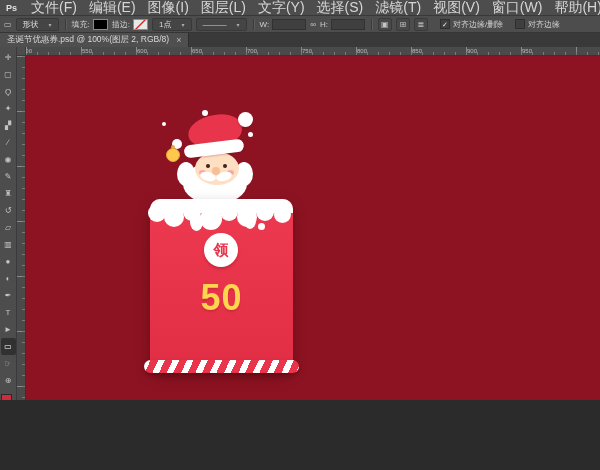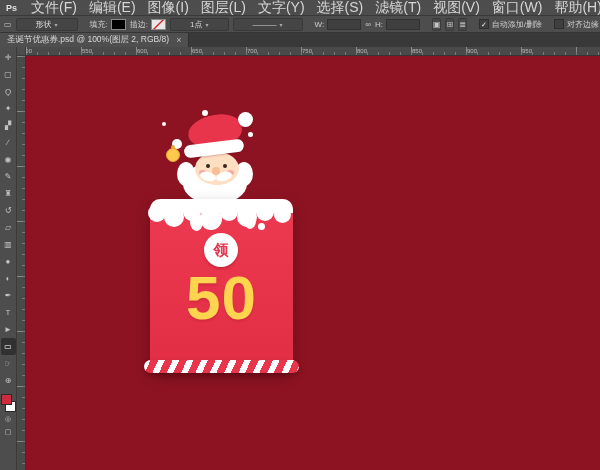--- a/index.html
+++ b/index.html
@@ -1,31 +1,31 @@
 <!DOCTYPE html>
 <html><head>
 <meta charset="utf-8">
 <style>
   html,body{margin:0;padding:0;background:#2b2b2b;}
-  .app{position:relative;width:600px;height:470px;background:#000000;
+  .app{position:relative;width:600px;height:400px;background:#000000;
        font-family:"Liberation Sans","DejaVu Sans",sans-serif;overflow:hidden;
        -webkit-font-smoothing:antialiased;}
   
   .menubar{position:absolute;top:0;left:0;right:0;height:15px;background:#4d4d4d;
            border-bottom:1px solid #393939;display:flex;align-items:center;}
   .ps-logo{color:#e0e0e0;font-weight:bold;font-size:9px;padding:0 8px 0 6px;}
   .menu-item{color:#d6d6d6;font-size:14px;padding:0 6px;white-space:nowrap;cursor:default;}
   
   .optionsbar{position:absolute;top:16px;left:0;right:0;height:16px;background:#4d4d4d;
               border-bottom:1px solid #353535;display:flex;align-items:center;
               font-size:8px;color:#cfcfcf;padding:0 4px;gap:4px;white-space:nowrap;}
   .og{display:flex;align-items:center;gap:3px;}
   .osep{width:1px;height:11px;background:#3a3a3a;box-shadow:1px 0 0 #5c5c5c;margin:0 2px;}
   .odd{background:#454545;border:1px solid #383838;border-radius:2px;height:11px;
-       display:flex;align-items:center;gap:3px;padding:0 19px;color:#d8d8d8;}
+       display:flex;align-items:center;gap:10px;padding:0 6px;color:#d8d8d8;}
   .oicon{color:#c8c8c8;font-size:8px;}
   .caret{font-size:6px;color:#aaa;}
   .swatch-fill{width:13px;height:9px;background:#000;border:1px solid #8b8b8b;}
   .swatch-stroke{width:13px;height:9px;border:1px solid #8b8b8b;
       background:linear-gradient(135deg,#e8e8e8 44%,#d22 47%,#d22 53%,#e8e8e8 56%);}
   .oinput{width:28px;height:9px;background:#3f3f3f;border:1px solid #323232;color:#ddd;
           font-size:8px;padding:0 2px;}
   .chk{width:8px;height:8px;background:#3f3f3f;border:1px solid #2e2e2e;display:inline-flex;
        align-items:center;justify-content:center;font-size:7px;color:#eee;line-height:1;}
   .obtn{width:12px;height:11px;display:flex;align-items:center;justify-content:center;
@@ -72,21 +72,21 @@
   .envelope{position:absolute;left:124px;top:143px;width:143px;height:172px;z-index:2;
             background:linear-gradient(180deg,#ee3a50,#e22e45);border-radius:10px;
             box-shadow:0 6px 14px rgba(50,0,8,.35);}
   .snow{position:absolute;left:0;top:0;width:100%;height:14px;background:#fff;
         border-radius:10px 10px 0 0;}
   .bump{position:absolute;background:#fff;border-radius:50%;}
   .env-dot{position:absolute;left:108px;top:24px;width:7px;height:7px;background:#fff;border-radius:50%;}
   .badge{position:absolute;left:54px;top:34px;width:34px;height:34px;background:#fff;border-radius:50%;
          display:flex;align-items:center;justify-content:center;font-size:15px;font-weight:bold;
          color:#e8354b;box-shadow:0 2px 3px rgba(140,10,25,.35);}
-  .amount{position:absolute;left:0;top:74px;width:143px;text-align:center;font-size:62px;
+  .amount{position:absolute;left:0;top:74px;width:143px;text-align:center;font-size:36px;
           font-weight:bold;color:#ffd44f;line-height:50px;letter-spacing:1px;
           text-shadow:0 2px 2px rgba(150,20,30,.25);}
   .pill{position:absolute;left:22px;top:131px;width:98px;height:24px;border:2px solid #fff;
         border-radius:14px;color:#fff;font-size:13px;display:flex;align-items:center;
         justify-content:center;box-sizing:border-box;}
   .ribbon{position:absolute;left:-6px;top:161px;width:155px;height:13px;border-radius:7px;
           background:repeating-linear-gradient(115deg,#fff 0 6px,#e8354b 6px 13px);
           box-shadow:0 2px 4px rgba(50,0,8,.3);}
   
   .santa{position:absolute;left:134px;top:56px;width:96px;height:96px;z-index:1;}
@@ -168,21 +168,21 @@
     <span class="og">
       <span>H:</span>
       <span class="oinput"></span>
     </span>
     <span class="osep"></span>
     <span class="obtn">▣</span>
     <span class="obtn">⊞</span>
     <span class="obtn">≣</span>
     <span class="og" style="margin-left:8px;">
       <span class="chk">✓</span>
-      <span>自动添加/删除</span>
+      <span>对齐边缘/删除</span>
     </span>
     <span class="og" style="margin-left:8px;">
       <span class="chk"></span>
       <span>对齐边缘</span>
     </span>
   </div>
 
   <div class="tabbar">
     <div class="doc-tab">
       <span>圣诞节优惠券.psd @ 100%(图层 2, RGB/8)</span>

